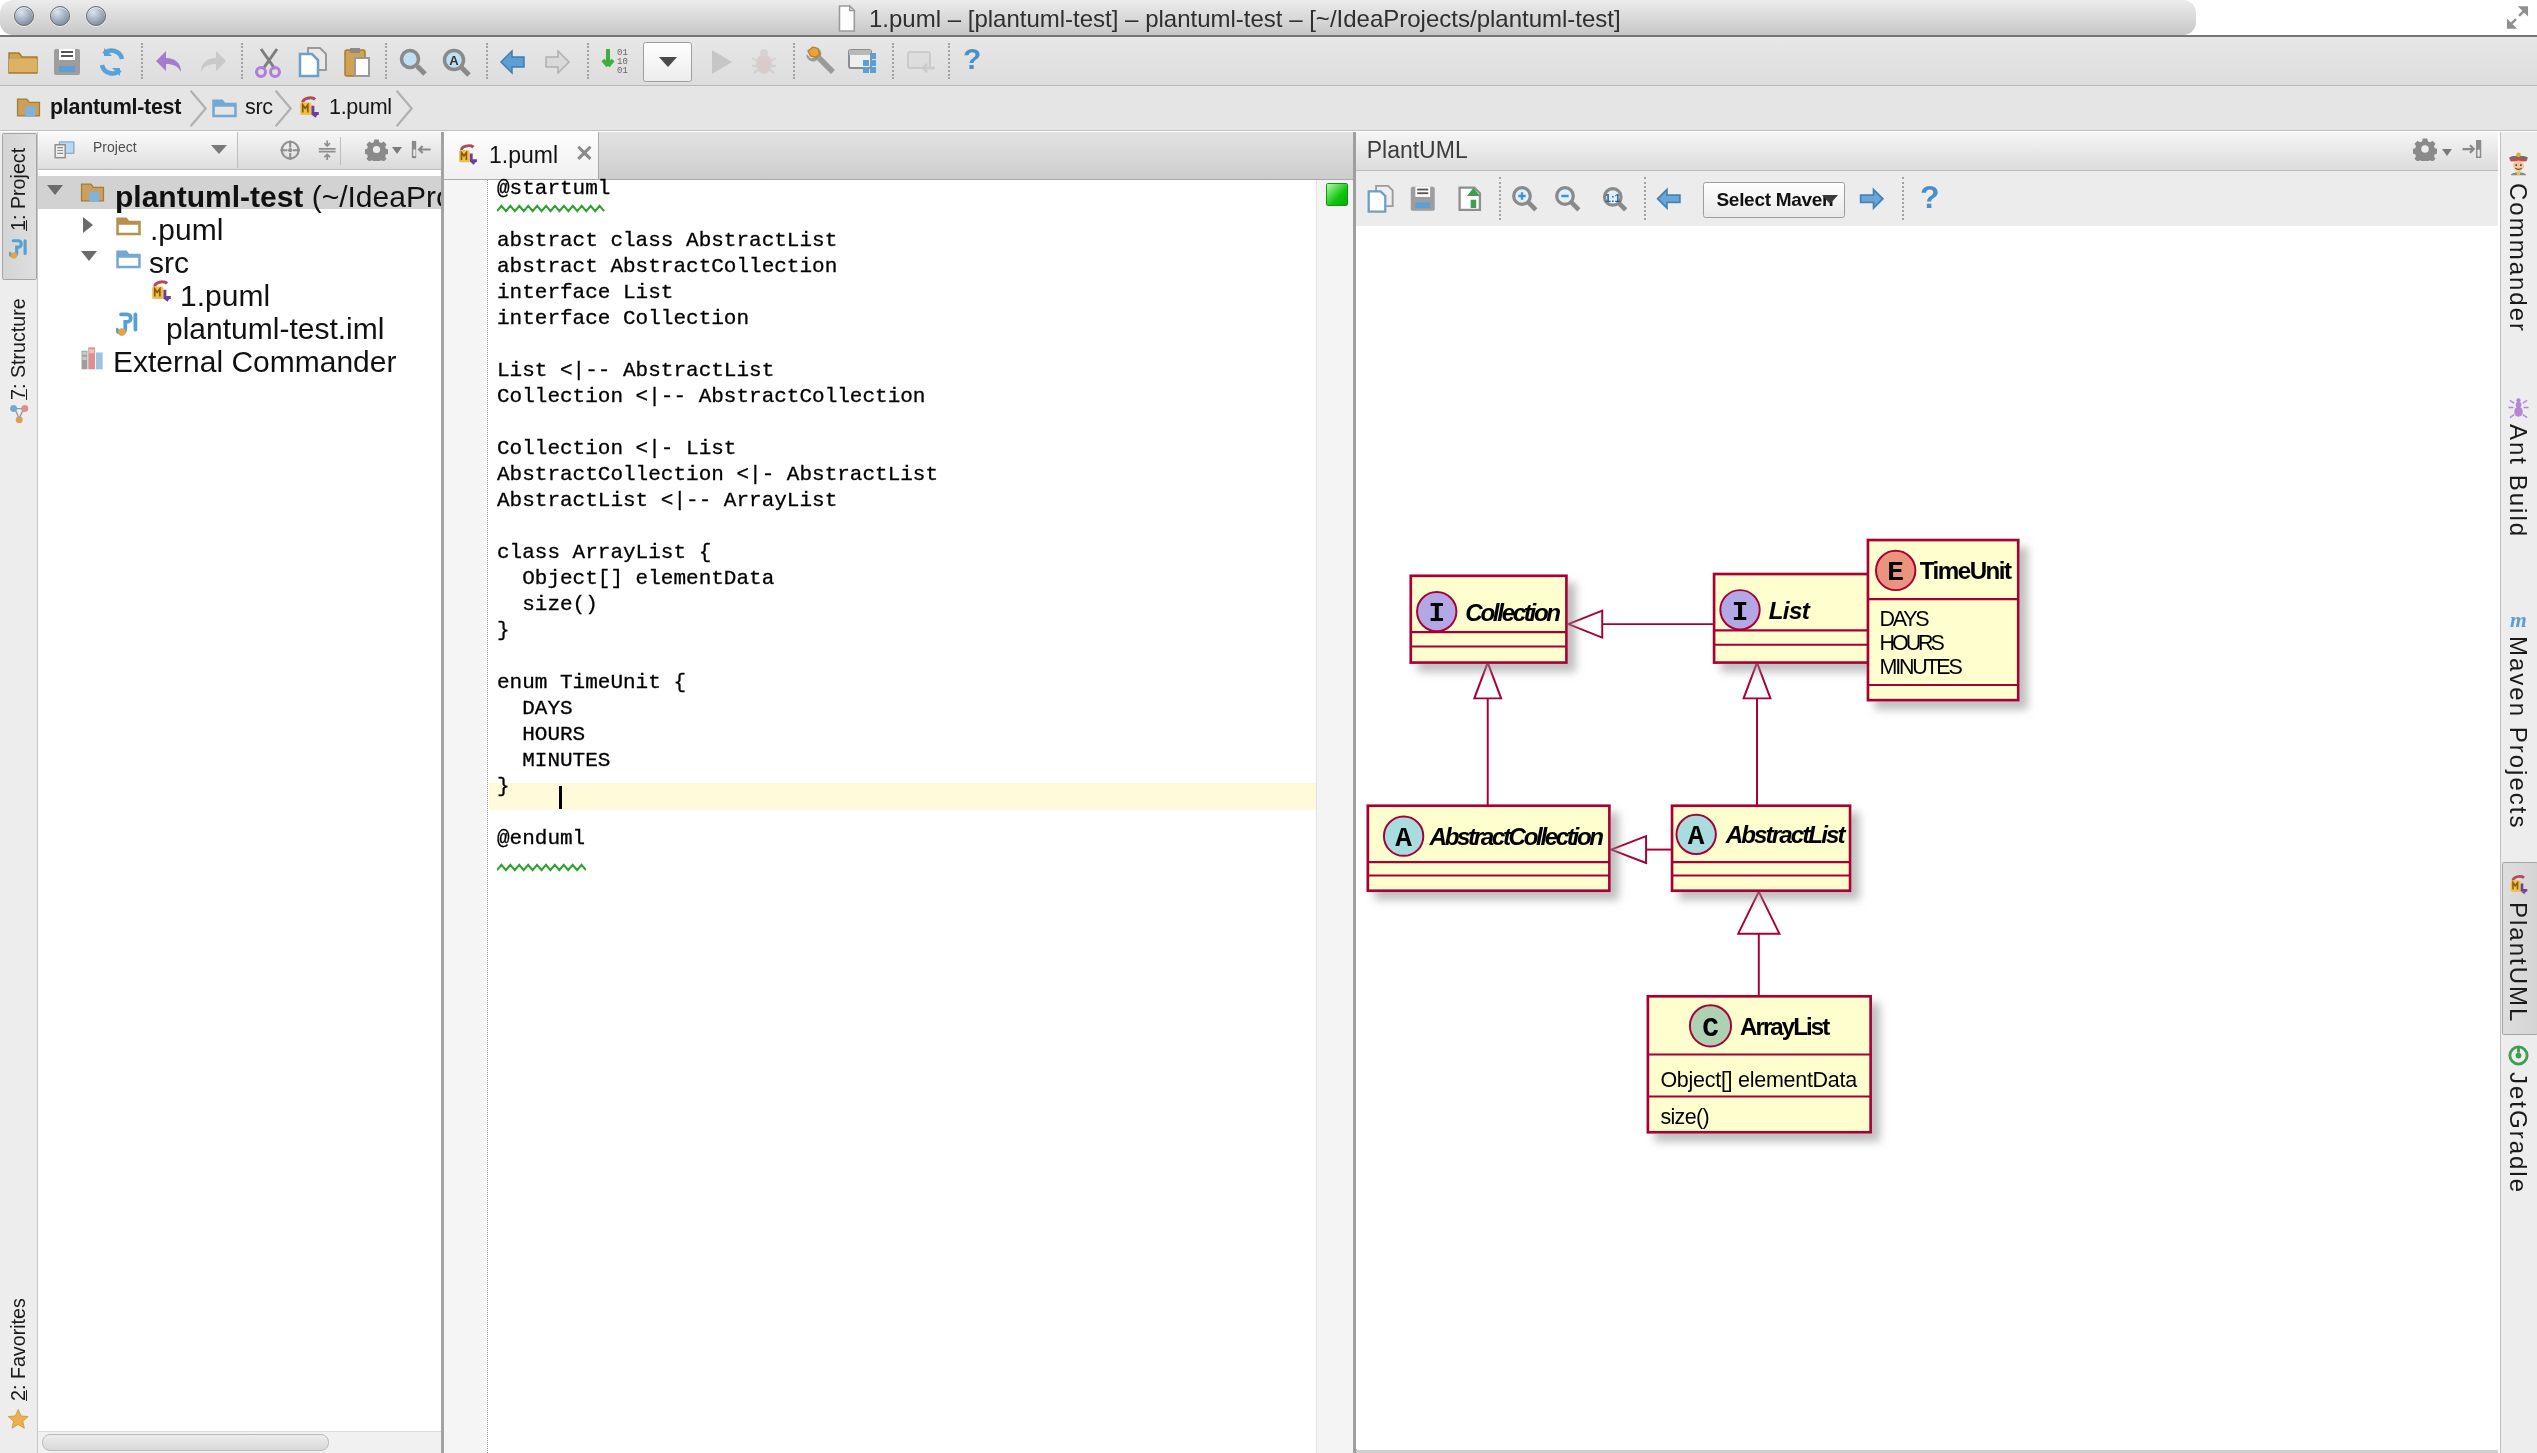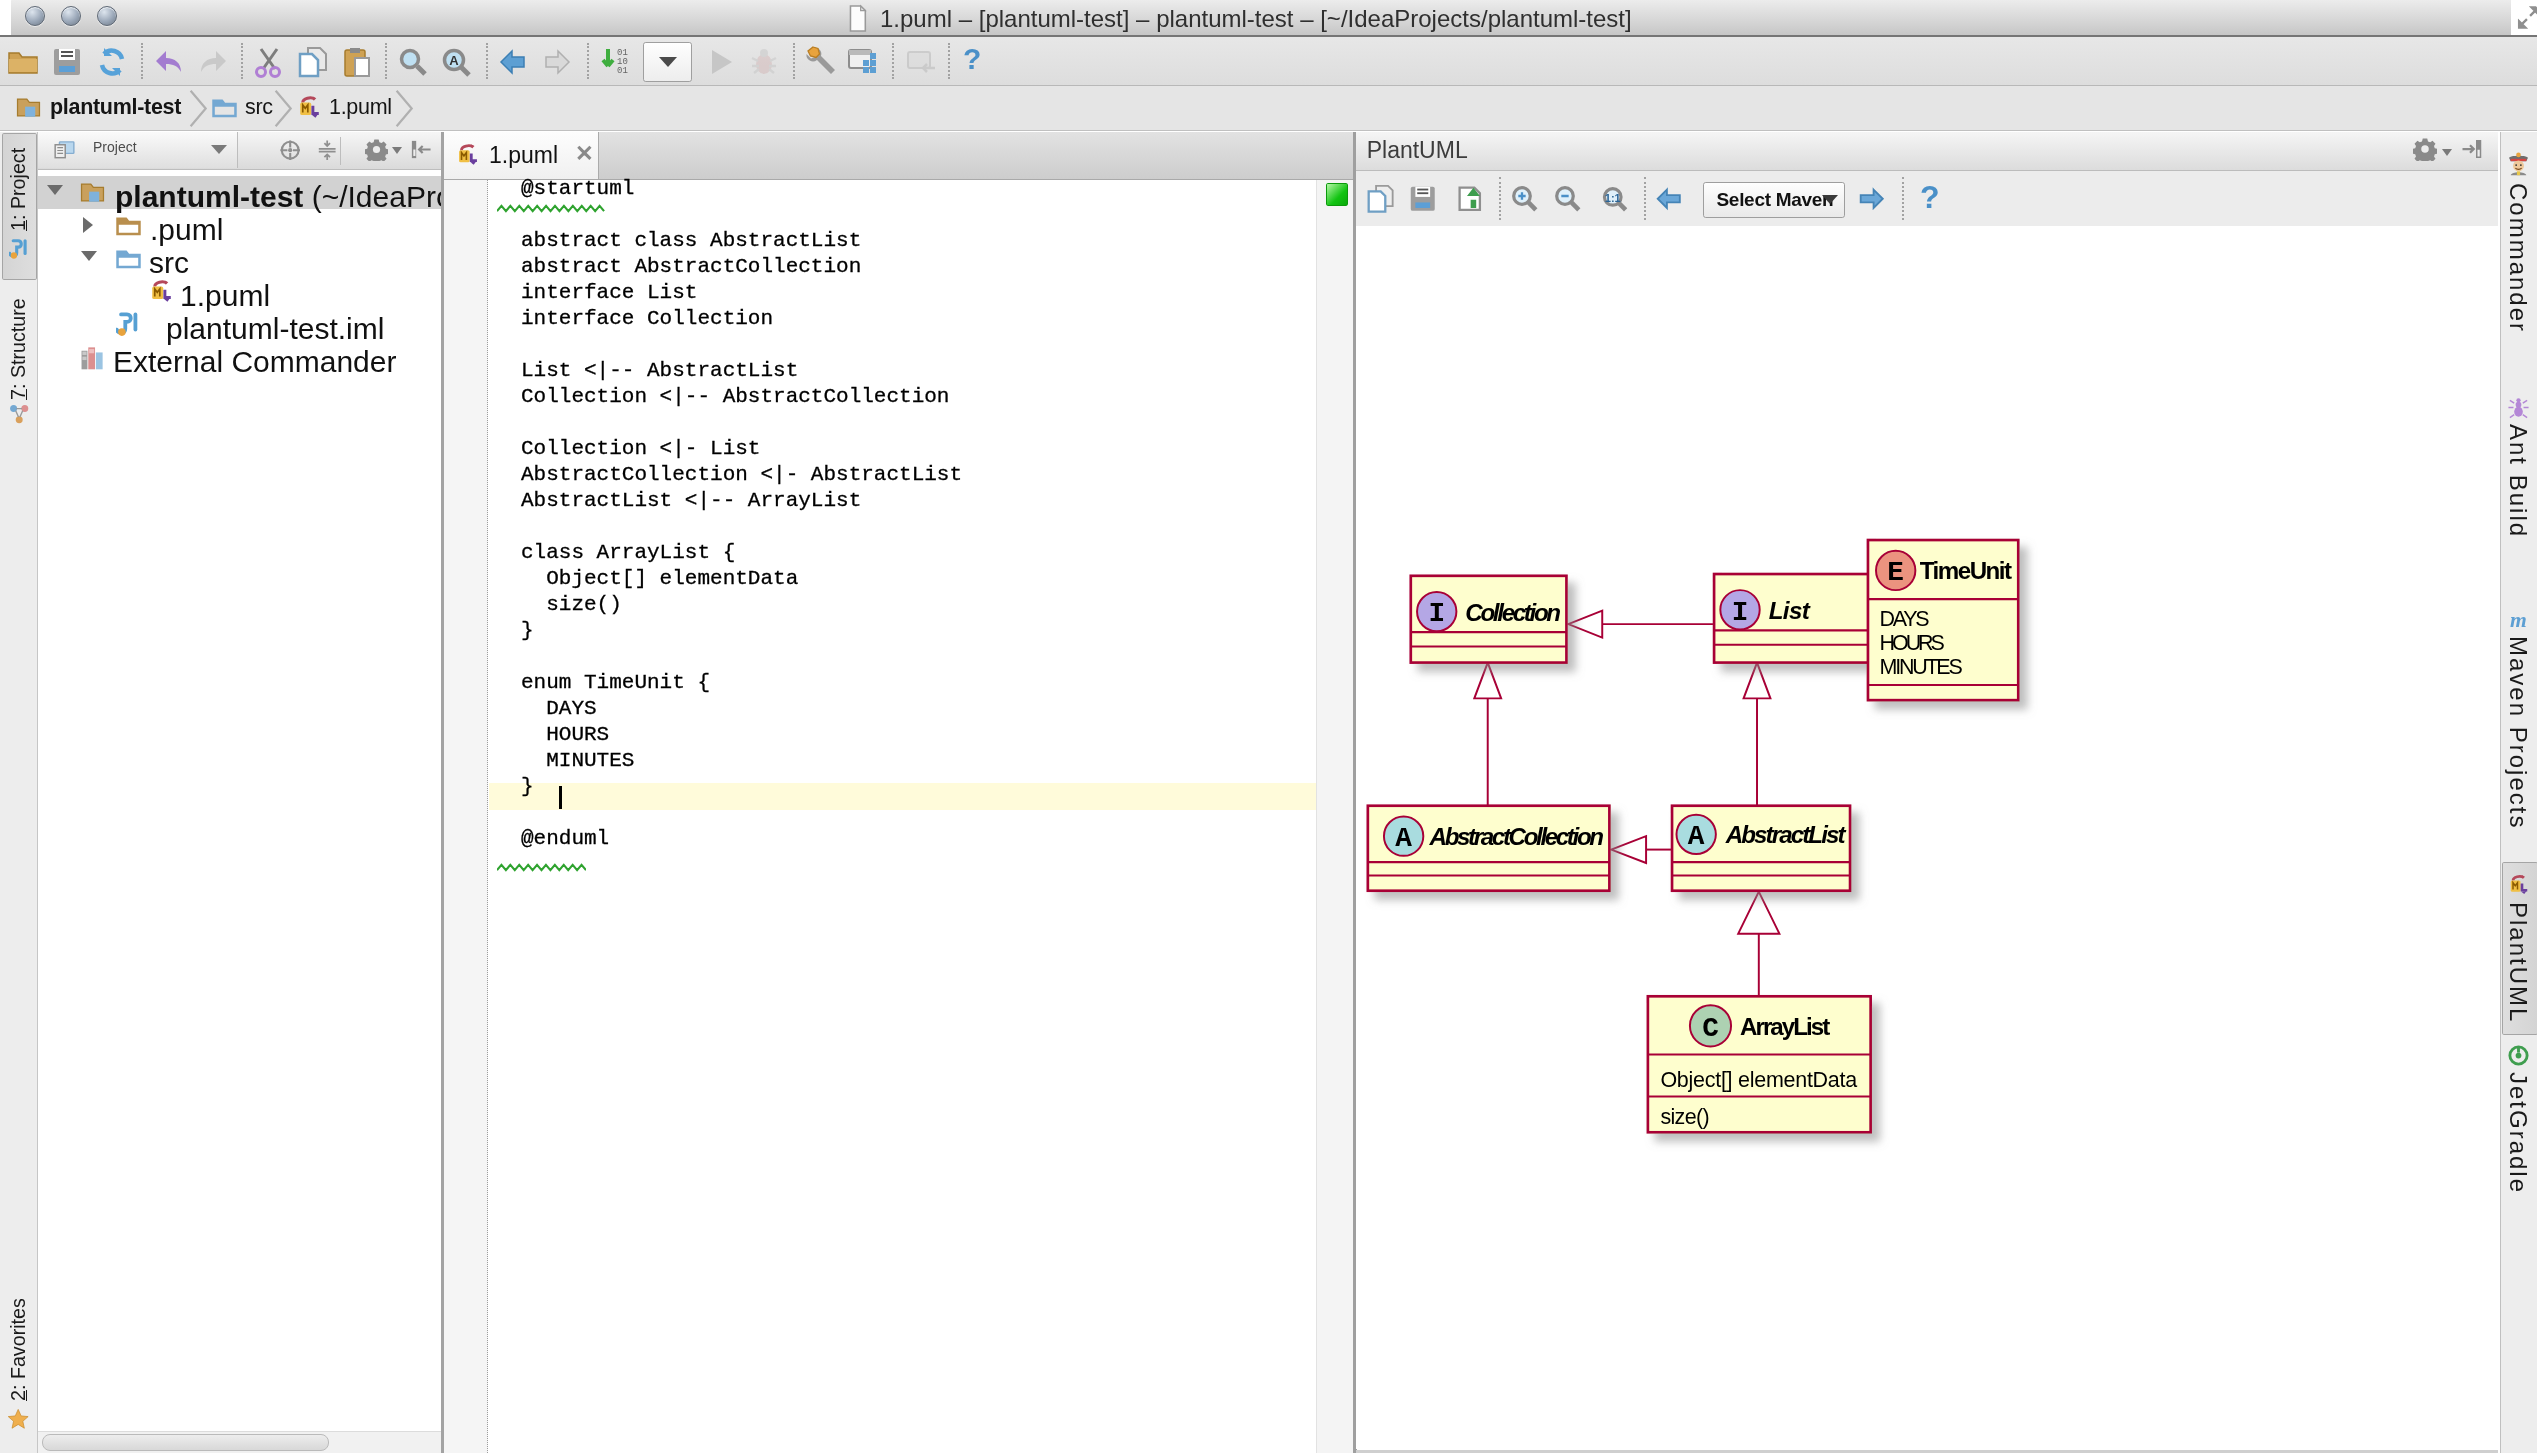--- a/index.html
+++ b/index.html
@@ -1,19 +1,19 @@
 <!DOCTYPE html>
 <html style="font-size:14.3px"><head>
 <meta charset="utf-8">
 <style>
 html,body{margin:0;padding:0;width:2538px;height:1453px;overflow:hidden;background:#fff;
   font-family:"Liberation Sans",sans-serif;-webkit-font-smoothing:antialiased;}
 .abs{position:absolute;}
 #win{position:absolute;left:0;top:0;width:2538px;height:1453px;border-radius:12.5px 12.5px 0 0;overflow:hidden;}
-#tb{left:11px;top:0;width:2500px;height:35px;background:linear-gradient(#ececec,#d2d2d2 70%,#c6c6c6);}
+#tb{left:0;top:0;width:2196px;height:35px;background:linear-gradient(#ececec,#d2d2d2 70%,#c6c6c6);border-radius:13px;}
 #tbline{left:0;top:35px;width:2538px;height:1.8px;background:#757575;}
 #toolbar{left:0;top:37px;width:2538px;height:48px;background:linear-gradient(#e7e7e7,#dddddd);border-bottom:0.9px solid #b8b8b8;}
 #crumbs{left:0;top:86px;width:2538px;height:44px;background:#e5e5e5;border-bottom:1.8px solid #c0c0c0;}
 .tl{position:absolute;top:6.3px;width:18px;height:18px;border-radius:50%;
   background:radial-gradient(circle at 35% 28%,#dde5ee,#9aa7b8 55%,#6d7885 100%);
   box-shadow:inset 0 0.9px 0.9px rgba(255,255,255,.8),0 0.9px 0.9px rgba(255,255,255,.6);border:0.9px solid #5f6975;}
 #titletext{top:4.5px;height:27px;font-size:24px;color:#2f2f2f;white-space:pre;}
 .vsep{position:absolute;top:6.3px;width:0;height:36px;border-left:2.7px dotted #a2a2a2;}
 .ti{position:absolute;top:9px;width:32px;height:32px;}
 .crumbtxt{position:absolute;top:9px;font-size:21.5px;letter-spacing:-0.3px;color:#151515;}
@@ -24,21 +24,21 @@
 #projhead{left:38px;top:132px;width:403px;height:37px;background:linear-gradient(#f6f6f6,#dadada);border-bottom:0.9px solid #bdbdbd;}
 #divider1{left:441px;top:132px;width:2.7px;height:1322px;background:#a3a3a3;}
 
 #tabbar{left:444px;top:132px;width:909px;height:47px;background:linear-gradient(#e2e2e2,#cdcdcd);border-bottom:0.9px solid #a9a9a9;}
 #tabactive{left:444px;top:132px;width:154px;height:47px;background:linear-gradient(#fdfdfd,#f0f0f0);border-right:1.8px solid #ababab;}
 #editor{left:444px;top:180px;width:909px;height:1273px;background:#fff;}
 #gutter{left:444px;top:180px;width:43px;height:1273px;background:#f5f5f5;border-right:1.8px dotted #9c9c9c;}
 #scrollcol{left:1316px;top:180px;width:37px;height:1273px;background:#f4f4f4;border-left:0.9px solid #e2e2e2;}
 #divider2{left:1353px;top:132px;width:3.6px;height:1322px;background:#9f9f9f;}
 #curline{left:489px;top:783px;width:828px;height:27px;background:#fffbda;}
-#code{left:497px;top:176px;font-family:"Liberation Mono",monospace;font-size:21px;line-height:26px;color:#000;white-space:pre;margin-left:24px;-webkit-text-stroke:0.3px #000;}
+#code{left:497px;top:176px;font-family:"Liberation Mono",monospace;font-size:21px;line-height:26px;color:#000;white-space:pre;-webkit-text-stroke:0.3px #000;}
 #cursor{left:559px;top:786px;width:2.7px;height:23px;background:#000;}
 #greensq{left:1326px;top:183px;width:19.7px;height:20.6px;background:linear-gradient(135deg,#b6f7a8,#12c412 60%,#0aa80a);border:1.8px solid #0b9a0b;border-radius:1.8px;}
 
 #pumlhead{left:1356px;top:132px;width:1142px;height:38px;background:linear-gradient(#f5f5f5,#dcdcdc);border-bottom:0.9px solid #bcbcbc;}
 #pumltool{left:1356px;top:171px;width:1142px;height:55px;background:#ececec;border-bottom:0.9px solid #c6c6c6;}
 #canvas{left:1356px;top:226px;width:1142px;height:1223px;background:#fff;}
 #canvasline{left:1356px;top:1450px;width:1142px;height:3.6px;background:#cfcfcf;}
 
 #stripeR{left:2500px;top:132px;width:38px;height:1322px;background:#ededed;border-left:1.8px solid #c0c0c0;}
 .vtextR{position:absolute;font-size:24px;letter-spacing:2px;color:#1a1a1a;white-space:nowrap;transform:rotate(90deg);transform-origin:left top;}

